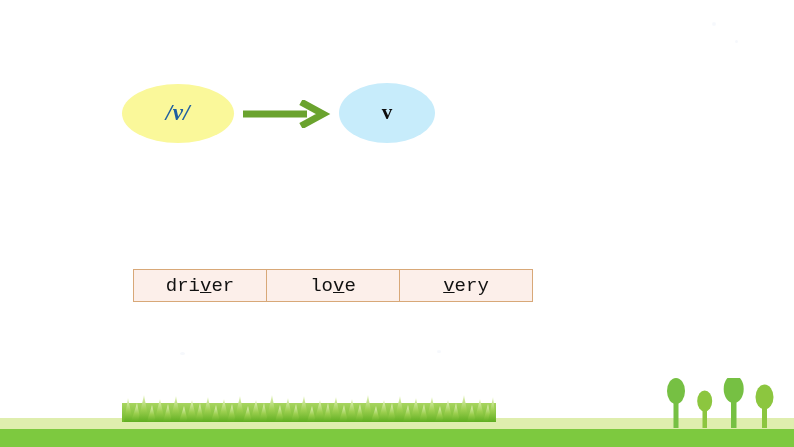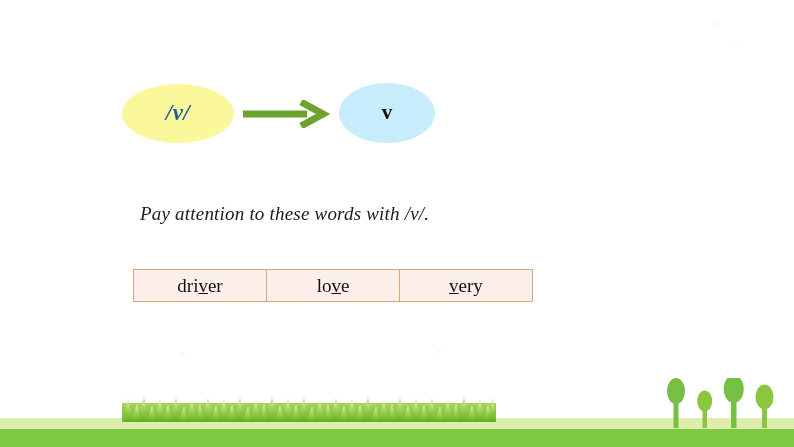--- a/index.html
+++ b/index.html
@@ -93,21 +93,21 @@
     height: 31px;
     border-collapse: collapse;
     table-layout: fixed;
     background: #fcefea;
   }
   #word-table td {
     border: 1px solid #d8a878;
     background: #fcefea;
     text-align: center;
     vertical-align: middle;
-    font-family: Liberation Serif, serif;
+    font-family: Liberation Mono, monospace;
     font-size: 19px;
     color: #111111;
     padding: 0;
     height: 31px;
   }
   .word-cell .v-mark {
     text-decoration: underline;
     text-underline-offset: 1px;
   }
 
@@ -162,21 +162,20 @@
 
   <svg id="transform-arrow" viewBox="0 0 92 28">
     <rect x="0" y="10.5" width="64" height="7" fill="#6aa32e"></rect>
     <polyline points="58,2 80,14 58,26" fill="none" stroke="#6aa32e" stroke-width="7" stroke-linejoin="miter" stroke-linecap="butt"></polyline>
   </svg>
 
   <div class="ellipse" id="letter-bubble">
     <span id="letter-bubble-label">v</span>
   </div>
 
-  <div id="instruction">Pay attention to these words with /v/.</div>
 
   <table id="word-table">
     <tbody>
       <tr>
         <td class="word-cell">
           <span>dri</span><span class="v-mark">v</span><span>er</span>
         </td>
         <td class="word-cell">
           <span>lo</span><span class="v-mark">v</span><span>e</span>
         </td>

